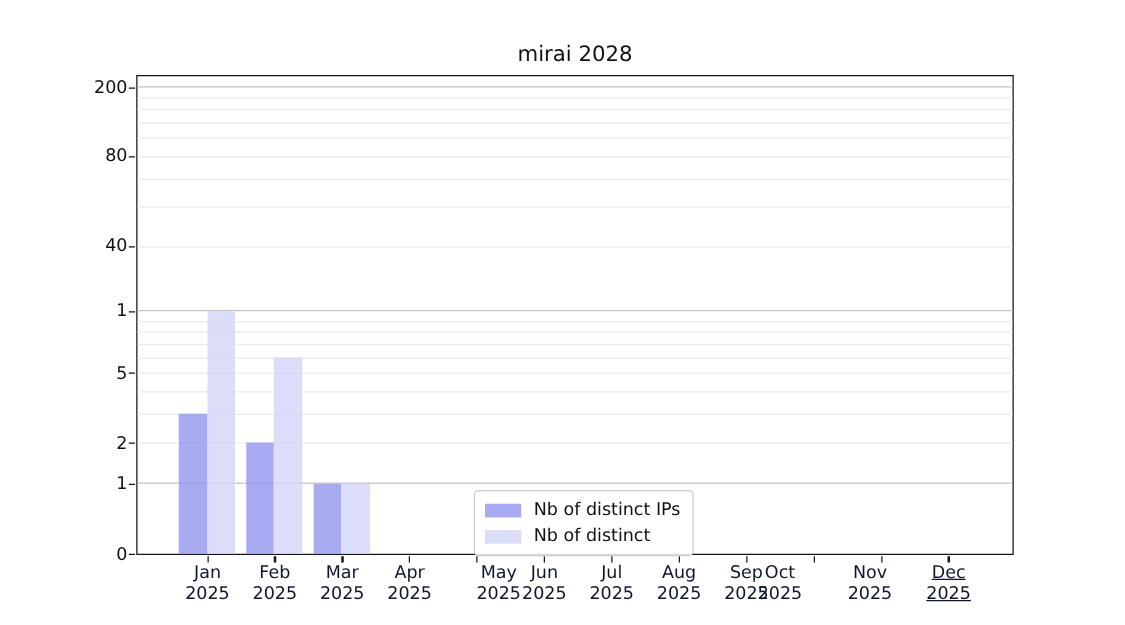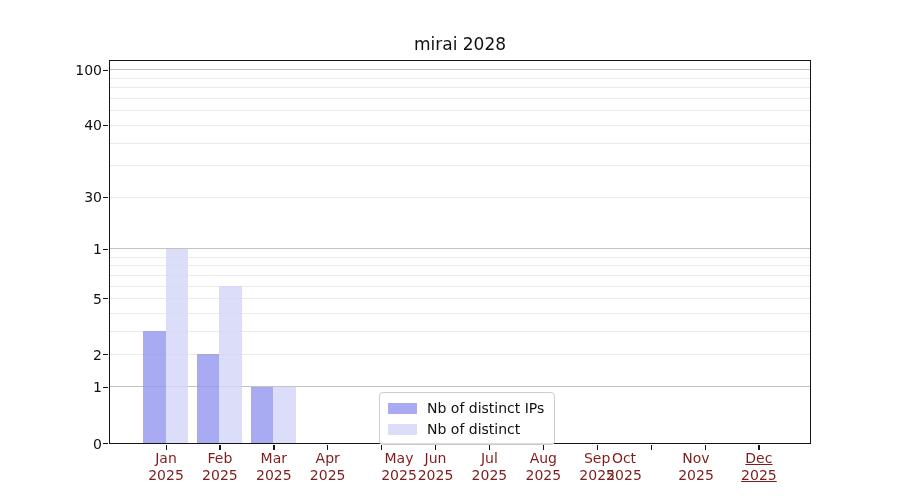--- a/index.html
+++ b/index.html
@@ -24,21 +24,21 @@
   .gridline{position:absolute;left:0;width:100%;height:1px;}
   .bar{position:absolute;}
   .ytick-label{
     position:absolute;left:36px;width:66px;text-align:right;
     font-size:14px;color:#111;line-height:16px;
   }
   .ytick-mark{position:absolute;width:5px;height:1.3px;background:#151515;}
   .xtick-mark{position:absolute;width:1.3px;height:5px;background:#151515;}
   .xtick-label{
     position:absolute;width:64px;text-align:center;
-    font-size:14px;color:#7f1d1d;line-height:16.5px;top:450px;
+    font-size:14px;color:#0f172a;line-height:16.5px;top:450px;
   }
   #legend{
     position:absolute;left:379px;top:392px;
     display:flex;flex-direction:column;gap:5px;
     padding:7px 10px 7px 8px;
     background:rgba(255,255,255,0.85);
     border:1px solid #cccccc;border-radius:4px;
   }
   .legend-row{display:flex;align-items:center;gap:10px;}
   .legend-swatch{width:29px;height:11px;flex:0 0 auto;}
@@ -82,25 +82,25 @@
       <div class="ytick-label" style="top: 435.5px;">0</div>
       <div class="ytick-mark" style="left: 103px; top: 443px;"></div>
       <div class="ytick-label" style="top: 379.416px;">1</div>
       <div class="ytick-mark" style="left: 103px; top: 386.916px;"></div>
       <div class="ytick-label" style="top: 346.61px;">2</div>
       <div class="ytick-mark" style="left: 103px; top: 354.11px;"></div>
       <div class="ytick-label" style="top: 290.526px;">5</div>
       <div class="ytick-mark" style="left: 103px; top: 298.026px;"></div>
       <div class="ytick-label" style="top: 241.483px;">1</div>
       <div class="ytick-mark" style="left: 103px; top: 248.983px;"></div>
-      <div class="ytick-label" style="top: 189.163px;">30</div>
+      <div class="ytick-label" style="top: 189.163px;">40</div>
       <div class="ytick-mark" style="left: 103px; top: 196.663px;"></div>
-      <div class="ytick-label" style="top: 117.37px;">40</div>
+      <div class="ytick-label" style="top: 117.37px;">80</div>
       <div class="ytick-mark" style="left: 103px; top: 124.87px;"></div>
-      <div class="ytick-label" style="top: 62.0837px;">100</div>
+      <div class="ytick-label" style="top: 62.0837px;">200</div>
       <div class="ytick-mark" style="left: 103px; top: 69.5837px;"></div>
     </div>
   <div id="x-axis-labels">
       <div class="xtick-mark" style="left: 165.5px; top: 445px;"></div>
       <div class="xtick-label" style="left: 134px;">Jan<br>2025</div>
       <div class="xtick-mark" style="left: 219.4px; top: 445px;"></div>
       <div class="xtick-label" style="left: 187.9px;">Feb<br>2025</div>
       <div class="xtick-mark" style="left: 273.3px; top: 445px;"></div>
       <div class="xtick-label" style="left: 241.8px;">Mar<br>2025</div>
       <div class="xtick-mark" style="left: 327.2px; top: 445px;"></div>

